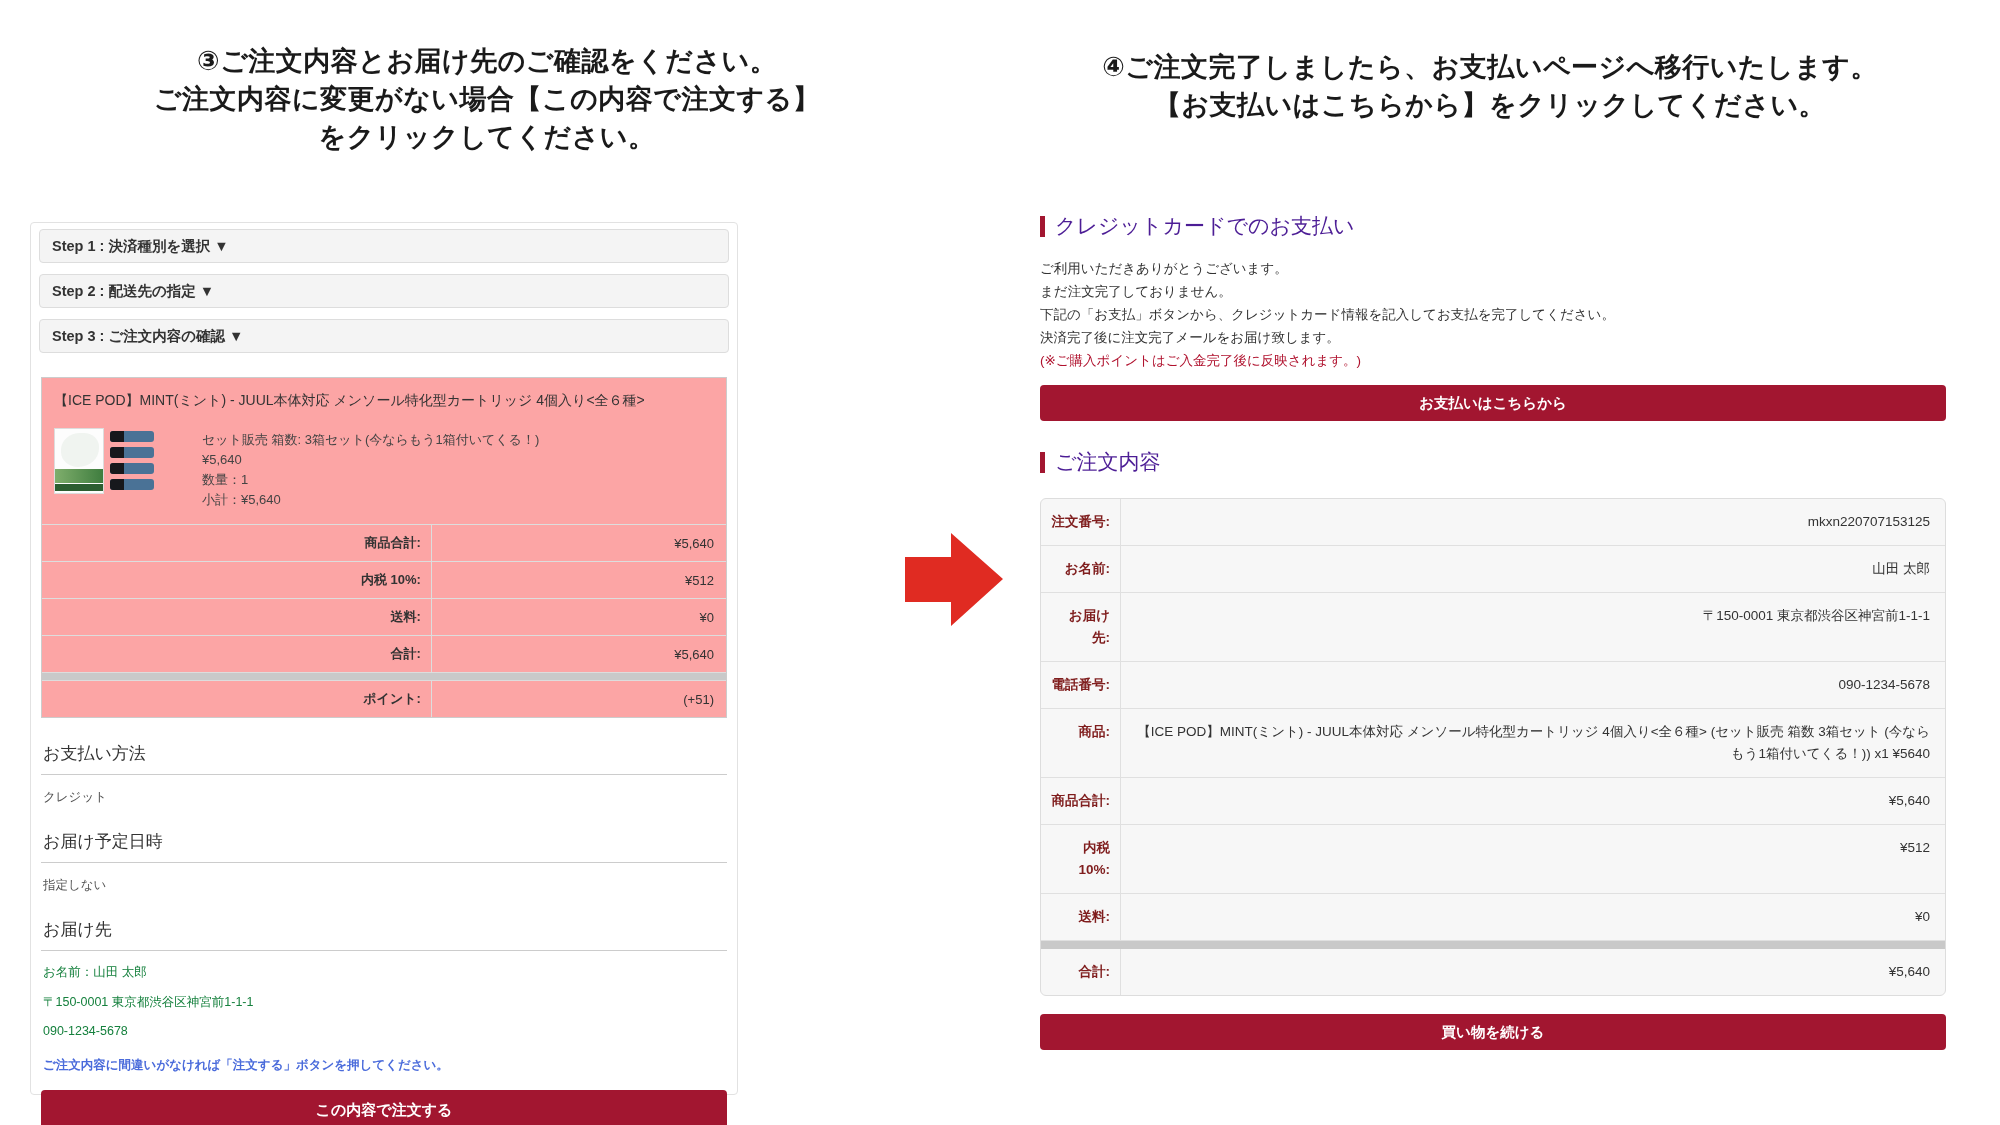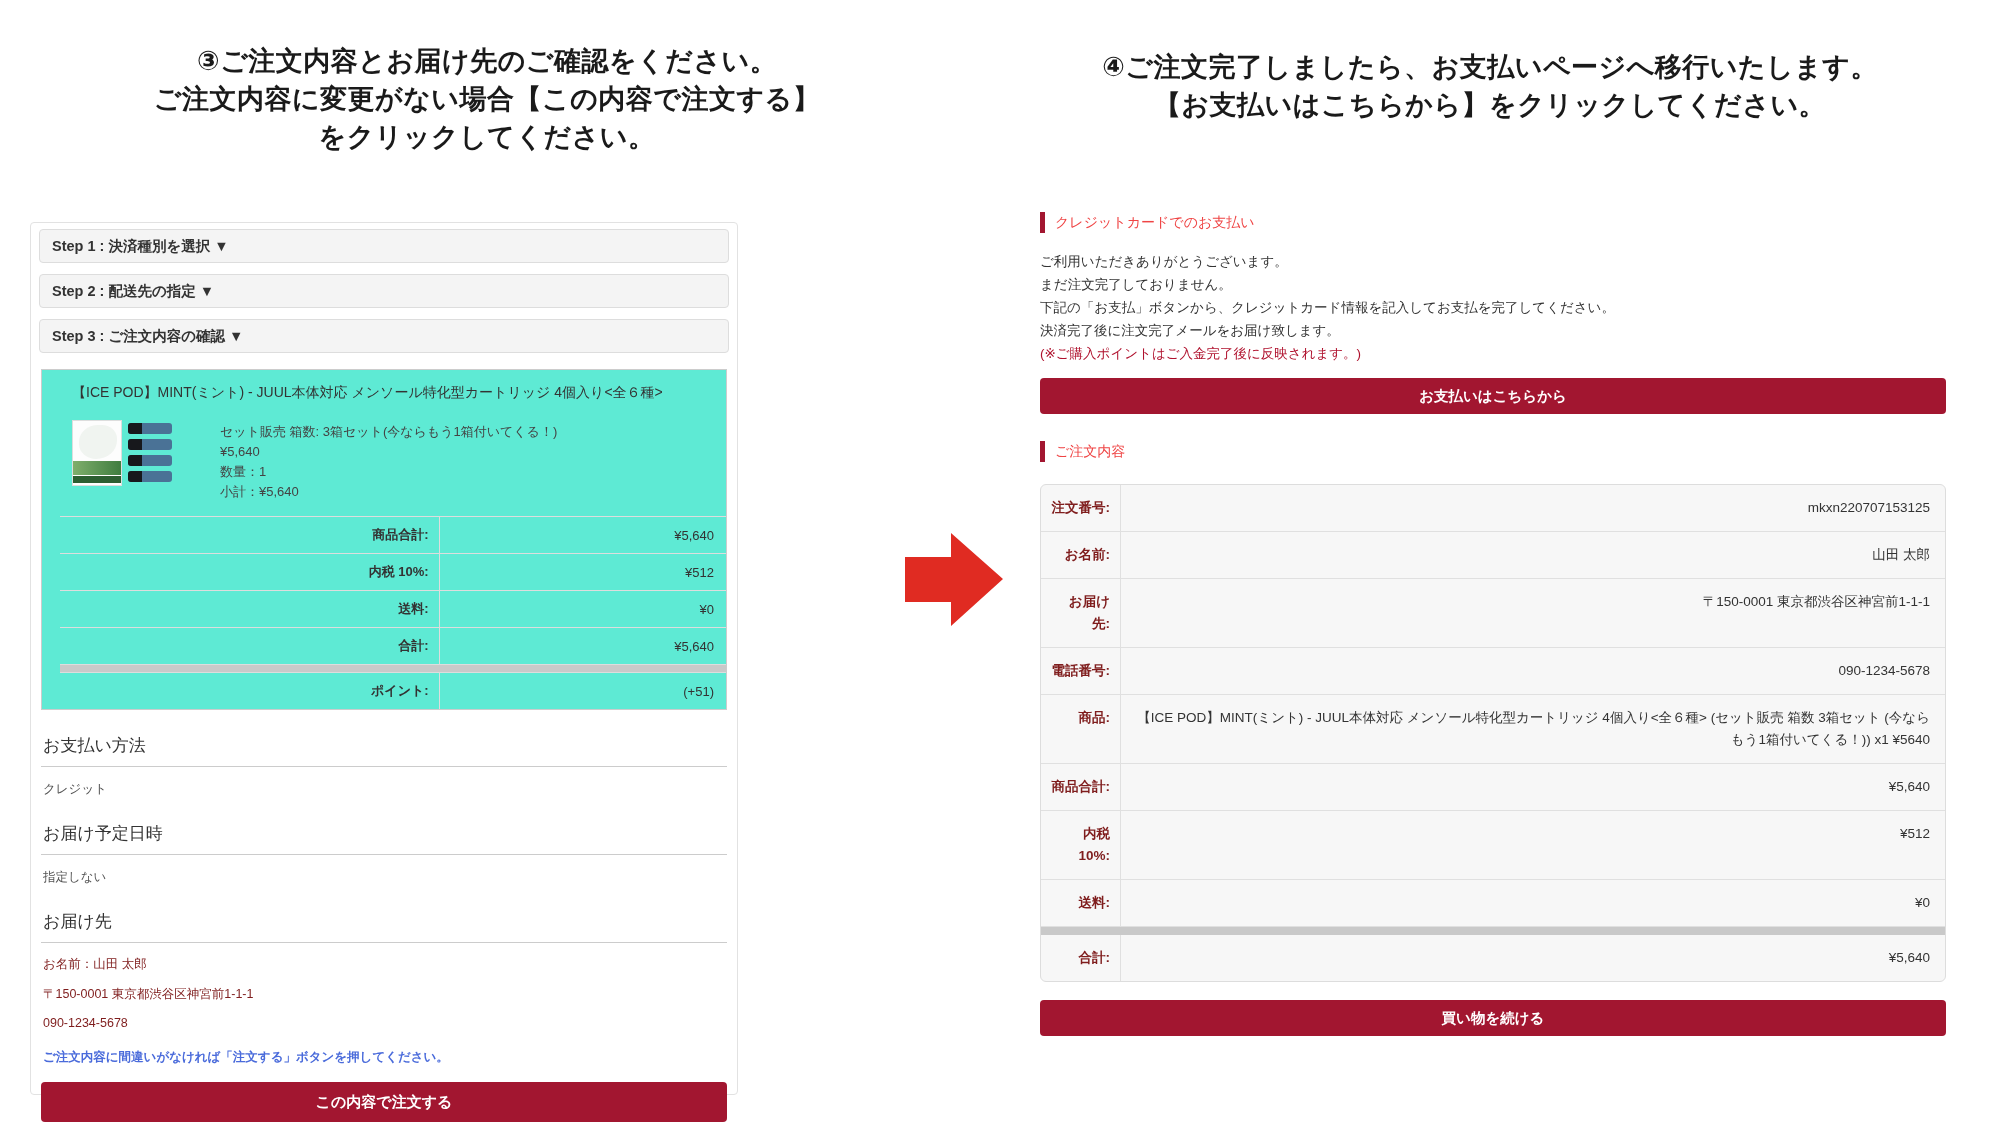--- a/index.html
+++ b/index.html
@@ -16,53 +16,53 @@
   
   .heading{position:absolute;text-align:center;font-weight:bold;font-size:27px;line-height:38px;color:#1a1a1a;letter-spacing:.5px;}
   .heading-left{left:12px;top:42px;width:950px;}
   .heading-right{left:1010px;top:48px;width:960px;}
 
   
   .left-panel{position:absolute;left:30px;top:222px;width:708px;height:873px;
     border:1px solid #e2e2e2;border-radius:4px;background:#fff;padding:6px 8px 30px;}
   .step-bar{height:34px;line-height:32px;background:#f4f4f4;border:1px solid #ddd;border-radius:4px;
     font-weight:bold;font-size:14.5px;color:#333;padding:0 12px;margin-bottom:11px;cursor:pointer;}
-  .product-box{margin:16px 2px 0;border:1px solid #ccc;background:#5eead4;padding-left:18px;}
+  .product-box{margin:24px 2px 0;border:1px solid #ccc;background:#fca5a5;}
   .product-title{padding:14px 12px 10px;font-size:14px;color:#333;}
   .product-row{display:flex;gap:28px;padding:8px 12px 14px;}
   .thumb-wrap{width:120px;display:flex;gap:6px;}
   .pkg{width:50px;height:66px;background:#fdfdfd;border:1px solid #ddd;position:relative;overflow:hidden;}
   .pkg .leaf{position:absolute;top:4px;left:6px;width:38px;height:34px;background:#f0f4f0;border-radius:50% 40% 55% 45%;}
   .pkg .band{position:absolute;bottom:10px;left:0;width:100%;height:14px;background:linear-gradient(90deg,#7fae6c,#3f7d3f);}
   .pkg .band2{position:absolute;bottom:2px;left:0;width:100%;height:7px;background:#2c5e31;}
   .pods{display:flex;flex-direction:column;gap:5px;padding-top:3px;}
   .pod{width:44px;height:11px;border-radius:3px;background:#4a7296;position:relative;}
   .pod::before{content:"";position:absolute;left:0;top:0;width:14px;height:11px;background:#17181c;border-radius:3px 0 0 3px;}
   .product-details{font-size:13px;line-height:20px;color:#444;padding-top:2px;}
   .lrow{display:flex;border-top:1px solid #ddd;height:37px;align-items:stretch;}
   .lcell-label{width:57%;display:flex;align-items:center;justify-content:flex-end;
     font-weight:bold;font-size:13px;color:#333;padding-right:10px;border-right:1px solid #ddd;}
   .lcell-value{flex:1;display:flex;align-items:center;justify-content:flex-end;font-size:13px;color:#333;padding-right:12px;}
   .gray-sep{height:8px;background:#c9c9c9;border-top:1px solid #ddd;}
   .section-h{margin:24px 2px 0;font-size:17px;color:#333;padding:0 0 9px 2px;border-bottom:1px solid #ccc;}
   .section-v{margin:14px 2px 0;font-size:12.5px;color:#555;padding-left:2px;}
-  .addr-line{margin:13px 2px 0;font-size:12.5px;color:#7f1d1d;padding-left:2px;}
+  .addr-line{margin:13px 2px 0;font-size:12.5px;color:#15803d;padding-left:2px;}
   .blue-note{margin:19px 2px 0;font-size:12.5px;font-weight:bold;color:var(--blue);padding-left:2px;}
   .big-btn{margin:16px 2px 0;height:40px;border:none;width:calc(100% - 4px);background:var(--accent);
     color:#fff;font-weight:bold;font-size:15px;border-radius:4px;cursor:pointer;
     display:flex;align-items:center;justify-content:center;font-family:inherit;}
 
   
   .flow-arrow{position:absolute;left:905px;top:523px;}
 
   
   .right-col{position:absolute;left:1040px;top:212px;width:906px;}
   .rsection{display:flex;align-items:center;gap:10px;}
   .rbar{width:5px;height:21px;background:var(--accent);}
-  .rsection-title{font-size:14px;color:#ef4444;}
+  .rsection-title{font-size:21px;color:#4c1d95;}
   .rmessage{margin-top:17px;font-size:13.5px;line-height:23px;color:#333;}
   .rnote{color:var(--notered);font-size:13.5px;line-height:23px;}
   .rbtn{margin-top:13px;height:36px;width:100%;border:none;background:var(--accent);color:#fff;
     font-weight:bold;font-size:14.5px;border-radius:4px;cursor:pointer;
     display:flex;align-items:center;justify-content:center;font-family:inherit;}
   .order-section{margin-top:27px;}
   .rtable{margin-top:22px;background:#f7f7f7;border:1px solid #ddd;border-radius:6px;overflow:hidden;}
   .rrow{display:flex;border-bottom:1px solid #e0e0e0;}
   .rrow:last-child{border-bottom:none;}
   .rlabel{width:80px;padding:12px 10px;text-align:right;font-weight:bold;font-size:13.5px;

